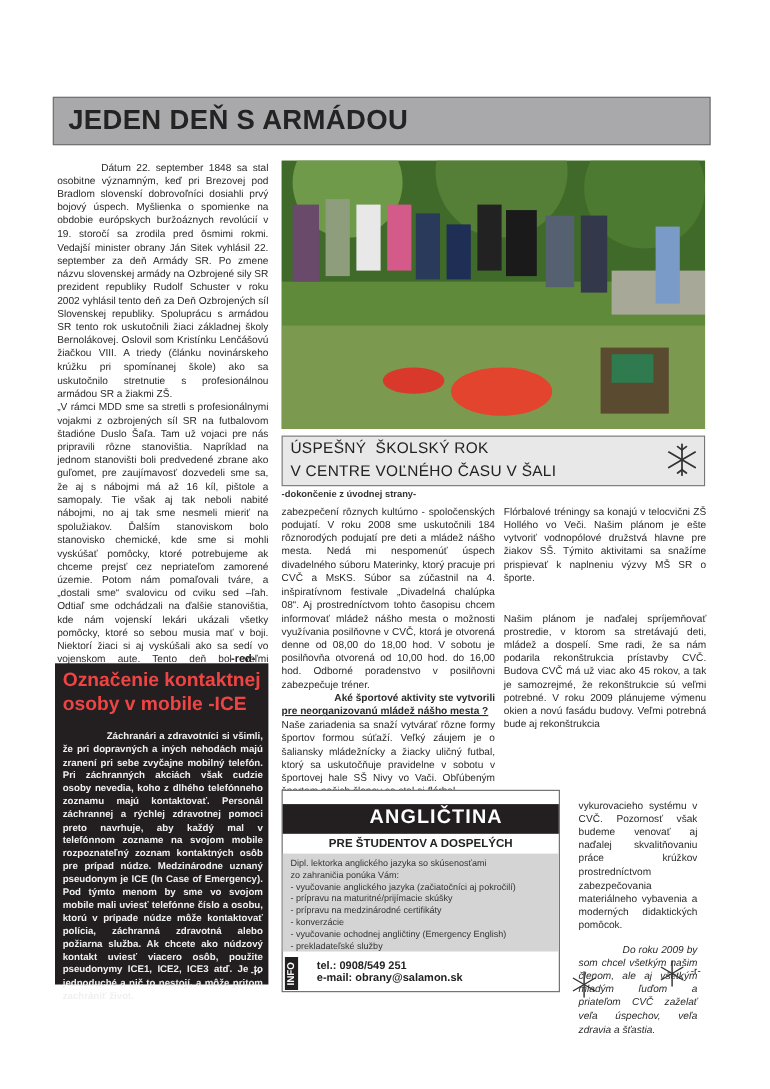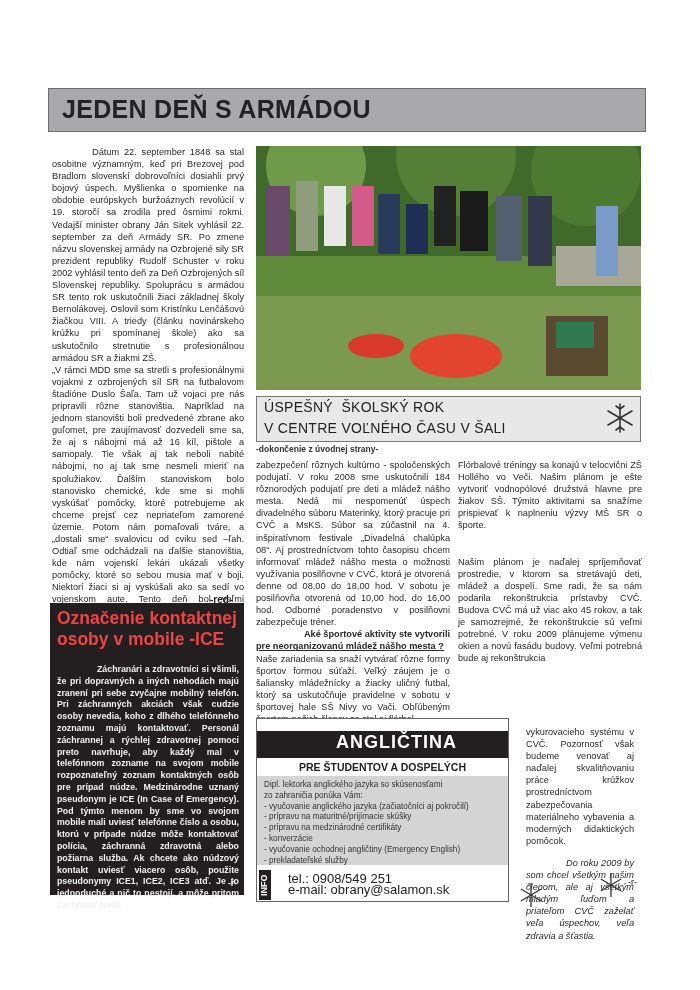--- a/index.html
+++ b/index.html
@@ -42,21 +42,21 @@
   #sig-r { left:628px; top:877px; font-size:9px; }
 
   #ad-box { left:256px; top:718px; width:253px; height:184px; border:1px solid #666; box-sizing:border-box; background:#fff; }
   #ad-black { left:257px; top:731px; width:251px; height:27px; background:#231f20; }
   #ad-title { left:257px; top:732px; width:279px; text-align:center; font-size:18px; font-weight:bold; color:#ffffff; letter-spacing:1px; }
   #ad-sub { left:257px; top:761px; width:251px; text-align:center; font-size:10.5px; font-weight:bold; color:#222; }
   #ad-gray { left:257px; top:776px; width:251px; height:89px; background:#d4d4d4; }
   #ad-body { left:264px; top:780px; width:240px; font-size:8.2px; line-height:10.8px; color:#333; }
   #ad-body div { white-space:nowrap; }
   #info-tag { left:259px; top:870px; width:12px; height:30px; background:#231f20; color:#fff; font-size:9px; font-weight:bold; writing-mode:vertical-rl; transform:rotate(180deg); text-align:center; }
-  #ad-contact { left:288px; top:873px; font-size:13px; line-height:11px; font-weight:normal; color:#222; }
+  #ad-contact { left:288px; top:873px; font-size:10px; line-height:11px; font-weight:bold; color:#222; }
 
   .flake { width:26px; height:26px; }
 </style>
 </head>
 <body>
 
 <div id="header-bar" class="abs"></div>
 <div id="header-title" class="abs">JEDEN DEŇ S ARMÁDOU</div>
 
 <div id="left-article" class="abs bodytext just">

